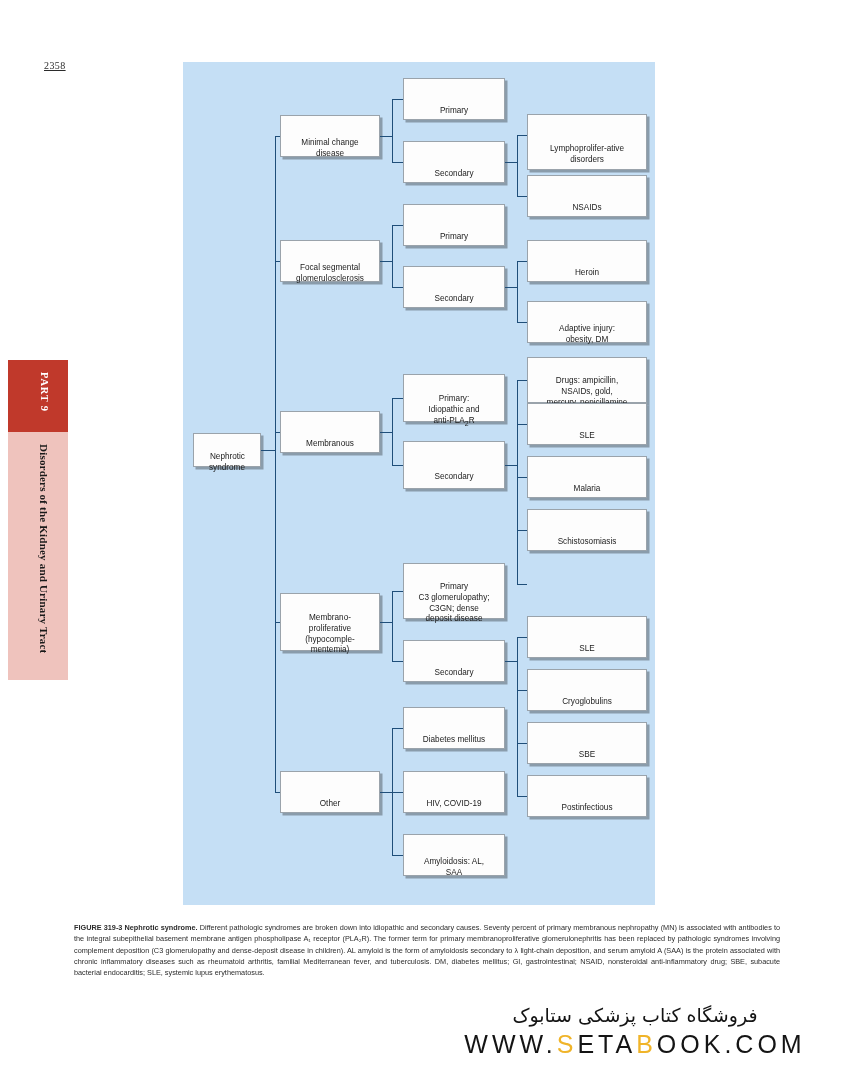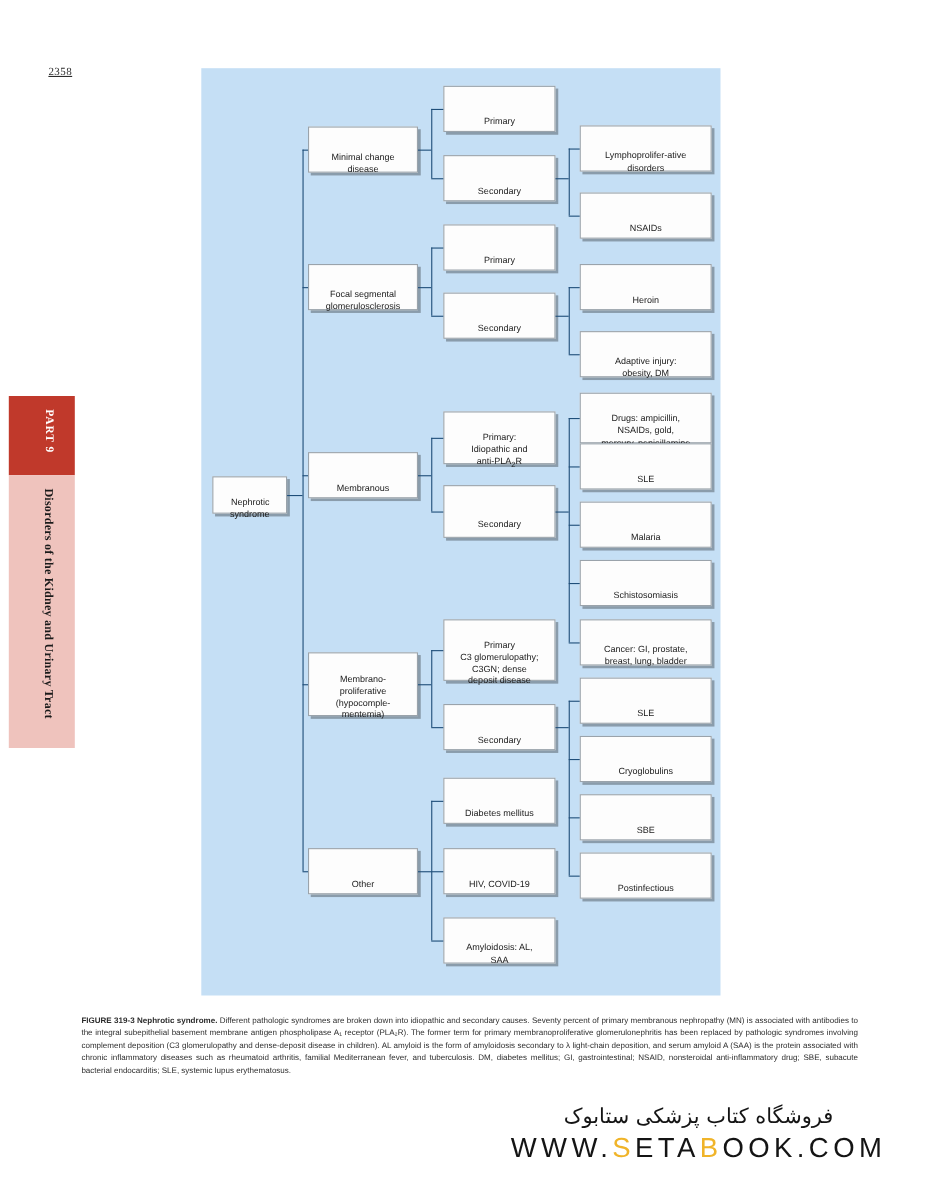--- a/index.html
+++ b/index.html
@@ -111,21 +111,21 @@
     </div>
     <div class="node" style="left: 220px; top: 645px; width: 102px; height: 42px; text-align: right;">
       <span>Diabetes mellitus</span>
     </div>
     <div class="node" style="left: 220px; top: 709px; width: 102px; height: 42px;">
       <span>HIV, COVID-19</span>
     </div>
     <div class="node" style="left: 220px; top: 772px; width: 102px; height: 42px;">
       <span>Amyloidosis: AL,<br>SAA</span>
     </div>
-    <div class="node" style="left: 344px; top: 52px; width: 120px; height: 42px;">
+    <div class="node" style="left: 344px; top: 52px; width: 120px; height: 56px;">
       <span>Lymphoprolifer-ative<br>disorders</span>
     </div>
     <div class="node" style="left: 344px; top: 113px; width: 120px; height: 42px;">
       <span>NSAIDs</span>
     </div>
     <div class="node" style="left: 344px; top: 178px; width: 120px; height: 42px;">
       <span>Heroin</span>
     </div>
     <div class="node" style="left: 344px; top: 295px; width: 120px; height: 46px;">
       <span>Drugs: ampicillin,<br>NSAIDs, gold,<br>mercury, penicillamine</span>
@@ -134,23 +134,20 @@
       <span>Adaptive injury:<br>obesity, DM</span>
     </div>
     <div class="node" style="left: 344px; top: 341px; width: 120px; height: 42px;">
       <span>SLE</span>
     </div>
     <div class="node" style="left: 344px; top: 394px; width: 120px; height: 42px;">
       <span>Malaria</span>
     </div>
     <div class="node" style="left: 344px; top: 447px; width: 120px; height: 42px;">
       <span>Schistosomiasis</span>
-    </div>
-    <div class="node" style="left: 344px; top: 501px; width: 120px; height: 42px;">
-      <span>Cancer: GI, prostate,<br>breast, lung, bladder</span>
     </div>
     <div class="node" style="left: 344px; top: 554px; width: 120px; height: 42px;">
       <span>SLE</span>
     </div>
     <div class="node" style="left: 344px; top: 660px; width: 120px; height: 42px;">
       <span>SBE</span>
     </div>
     <div class="node" style="left: 344px; top: 607px; width: 120px; height: 42px;">
       <span>Cryoglobulins</span>
     </div>

